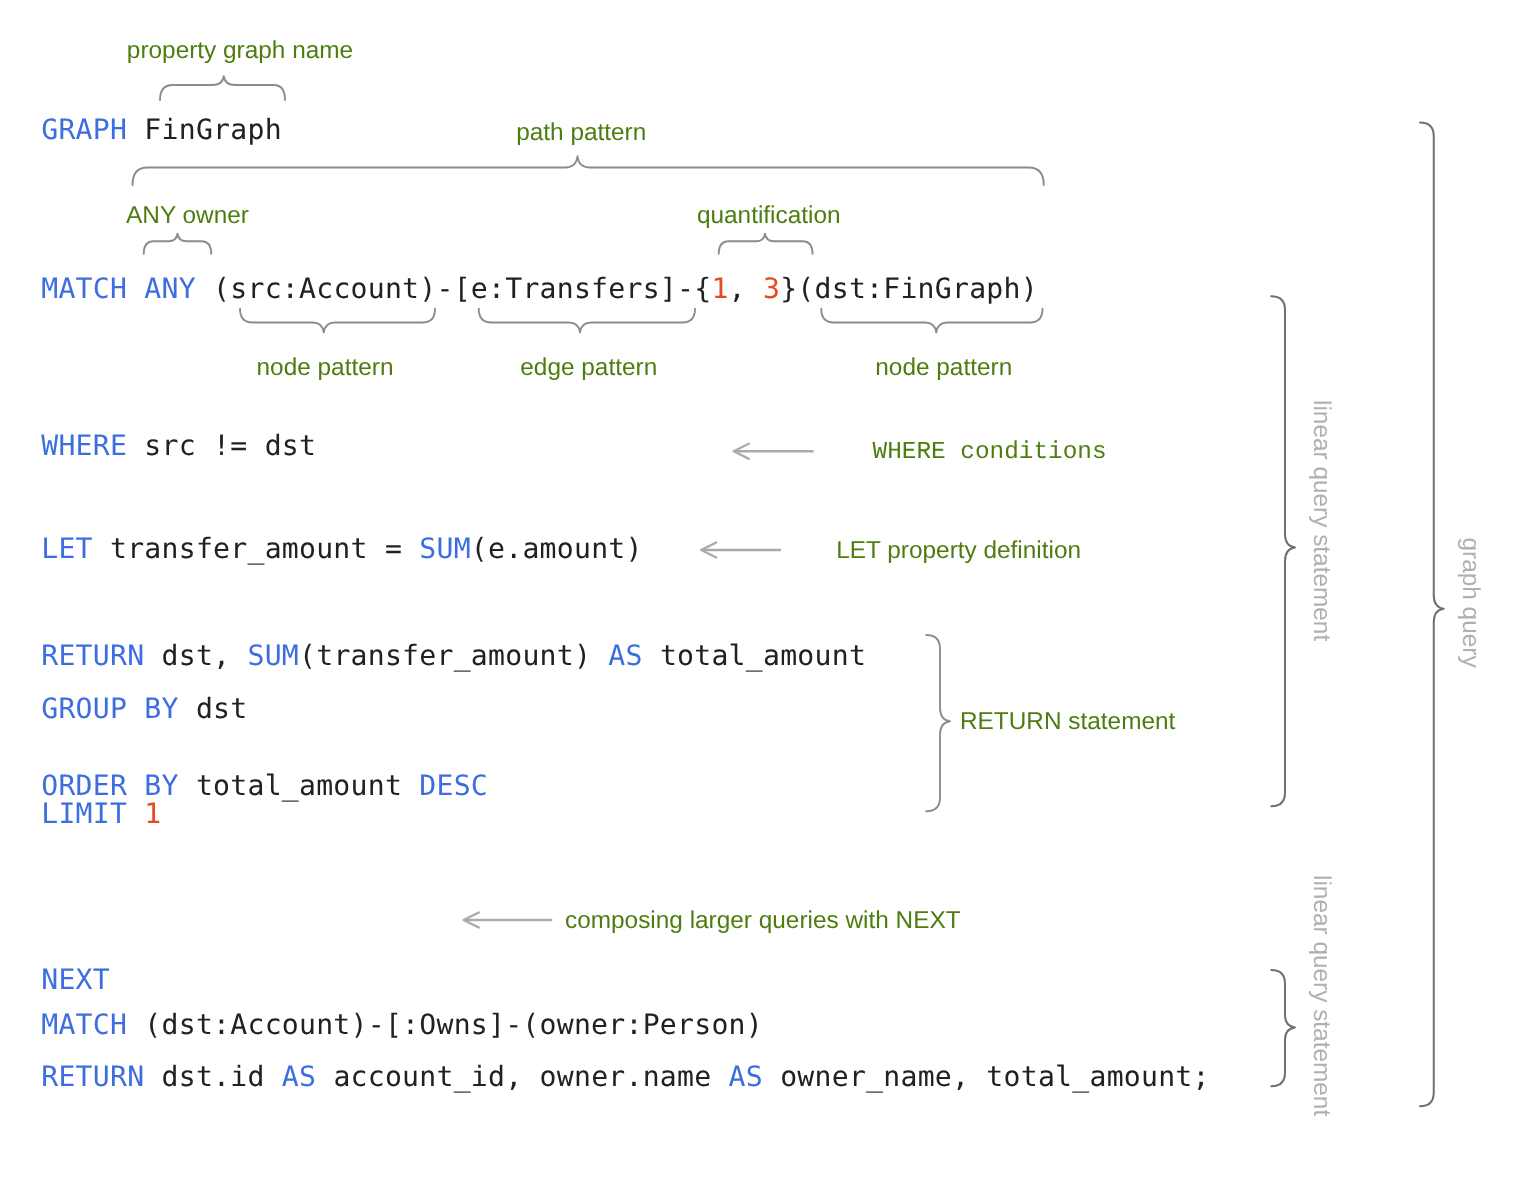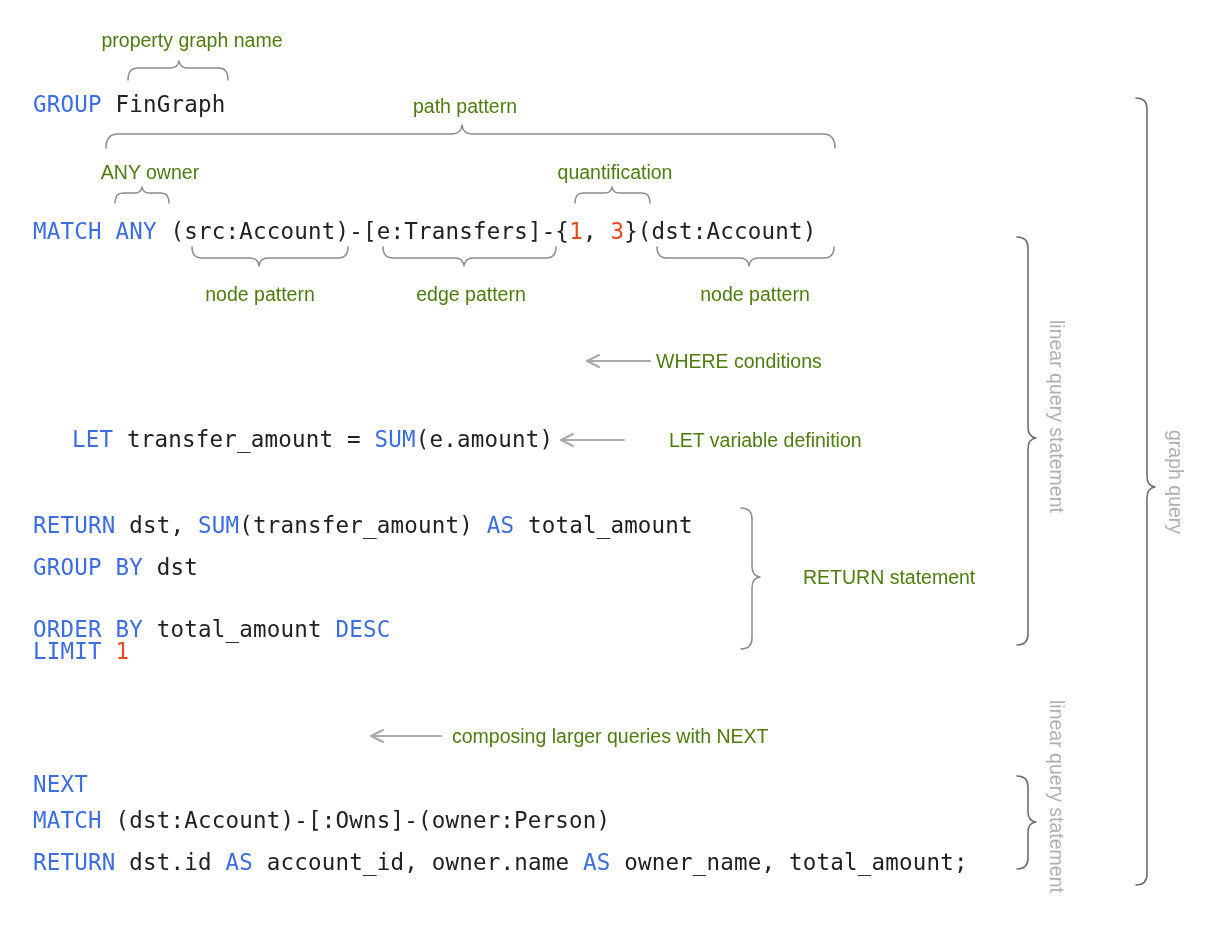--- a/index.html
+++ b/index.html
@@ -116,42 +116,43 @@
 
     <path d="M741,508 Q752,508 752,519 L752,566 Q752,576 760,577 Q752,578 752,588 L752,638 Q752,649 741,649" class="thin"></path>
 
     <path d="M1017,237 Q1028,237 1028,248 L1028,427 Q1028,437 1036,438 Q1028,439 1028,449 L1028,634 Q1028,645 1017,645" class="bigbrace"></path>
 
     <path d="M1017,776 Q1028,776 1028,787 L1028,812 Q1028,821 1036,822 Q1028,823 1028,832 L1028,858 Q1028,869 1017,869" class="bigbrace"></path>
 
     <path d="M1136,98 Q1147,98 1147,109 L1147,476 Q1147,486 1155,487 Q1147,488 1147,498 L1147,874 Q1147,885 1136,885" class="bigbrace"></path>
   </svg>
 
-  <div class="code" style="left:33px; top:93px;"><span class="kw">GROUP</span><span class="pln"> FinGraph</span></div>
-  <div class="code" style="left:33px; top:220px;"><span class="kw">MATCH</span><span class="pln"> </span><span class="kw">ANY</span><span class="pln"> (src:Account)-[e:Transfers]-{</span><span class="num">1</span><span class="pln">, </span><span class="num">3</span><span class="pln">}(dst:Account)</span></div>
-  <div class="code" style="left:33px; top:428px;margin-left:39px;"><span class="kw">LET</span><span class="pln"> transfer_amount = </span><span class="kw">SUM</span><span class="pln">(e.amount)</span></div>
+  <div class="code" style="left:33px; top:93px;"><span class="kw">GRAPH</span><span class="pln"> FinGraph</span></div>
+  <div class="code" style="left:33px; top:220px;"><span class="kw">MATCH</span><span class="pln"> </span><span class="kw">ANY</span><span class="pln"> (src:Account)-[e:Transfers]-{</span><span class="num">1</span><span class="pln">, </span><span class="num">3</span><span class="pln">}(dst:FinGraph)</span></div>
+  <div class="code" style="left:33px; top:346px;"><span class="kw">WHERE</span><span class="pln"> src != dst</span></div>
+  <div class="code" style="left:33px; top:428px;"><span class="kw">LET</span><span class="pln"> transfer_amount = </span><span class="kw">SUM</span><span class="pln">(e.amount)</span></div>
   <div class="code" style="left:33px; top:514px;"><span class="kw">RETURN</span><span class="pln"> dst, </span><span class="kw">SUM</span><span class="pln">(transfer_amount) </span><span class="kw">AS</span><span class="pln"> total_amount</span></div>
   <div class="code" style="left:33px; top:556px;"><span class="kw">GROUP BY</span><span class="pln"> dst</span></div>
   <div class="code" style="left:33px; top:598px;margin-top:20px;"><span class="kw">ORDER BY</span><span class="pln"> total_amount </span><span class="kw">DESC</span></div>
   <div class="code" style="left:33px; top:640px;"><span class="kw">LIMIT</span><span class="pln"> </span><span class="num">1</span></div>
   <div class="code" style="left:33px; top:725px;margin-top:48px;"><span class="kw">NEXT</span></div>
   <div class="code" style="left:33px; top:851px;"><span class="kw">RETURN</span><span class="pln"> dst.id </span><span class="kw">AS</span><span class="pln"> account_id, owner.name </span><span class="kw">AS</span><span class="pln"> owner_name, total_amount;</span></div>
   <div class="code" style="left:33px; top:809px;"><span class="kw">MATCH</span><span class="pln"> (dst:Account)-[:Owns]-(owner:Person)</span></div>
 
   <div class="lbl ctr" style="left:192px; top:31px;">property graph name</div>
   <div class="lbl ctr" style="left:465px; top:97px;">path pattern</div>
   <div class="lbl ctr" style="left:150px; top:163px;">ANY owner</div>
   <div class="lbl ctr" style="left:615px; top:163px;">quantification</div>
 
   <div class="lbl ctr" style="left:260px; top:285px;">node pattern</div>
   <div class="lbl ctr" style="left:471px; top:285px;">edge pattern</div>
   <div class="lbl ctr" style="left:755px; top:285px;">node pattern</div>
 
-  <div class="lbl" style="left:656px; top:352px;">WHERE conditions</div>
-  <div class="lbl" style="left:669px; top:431px;">LET variable definition</div>
-  <div class="lbl" style="left:768px; top:568px;margin-left:35px;">RETURN statement</div>
+  <div class="lbl" style="left:698px; top:352px;font-family:Liberation Mono, monospace;">WHERE conditions</div>
+  <div class="lbl" style="left:669px; top:431px;">LET property definition</div>
+  <div class="lbl" style="left:768px; top:568px;">RETURN statement</div>
   <div class="lbl" style="left:452px; top:727px;">composing larger queries with NEXT</div>
 
   <div class="vlbl" style="left:1066px; top:320px;">linear query statement</div>
   <div class="vlbl" style="left:1066px; top:700px;">linear query statement</div>
   <div class="vlbl" style="left:1185px; top:430px;">graph query</div>
 
 </div>
 
 </body></html>

